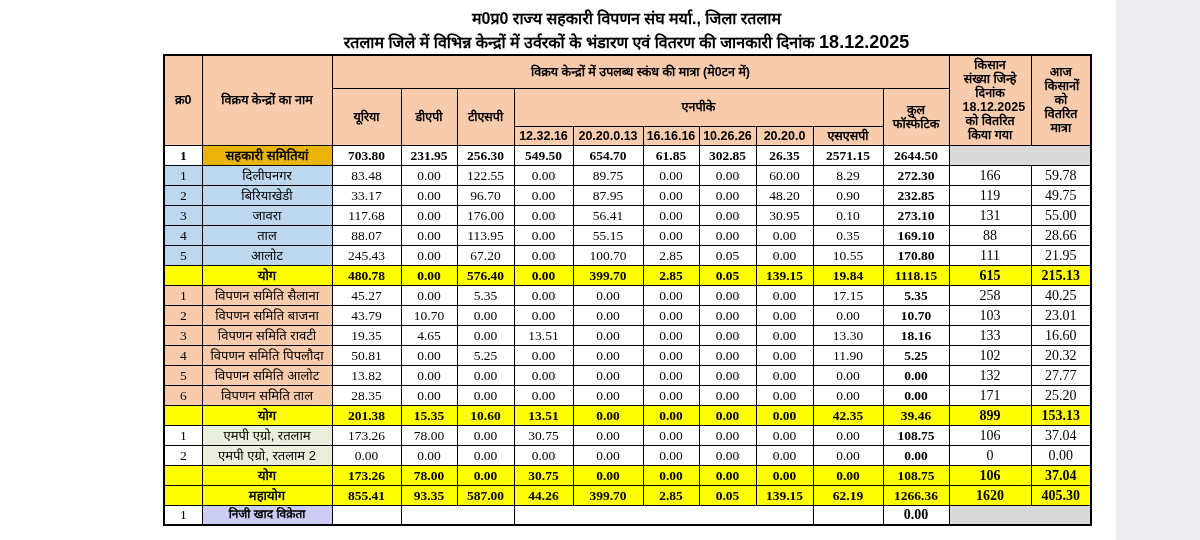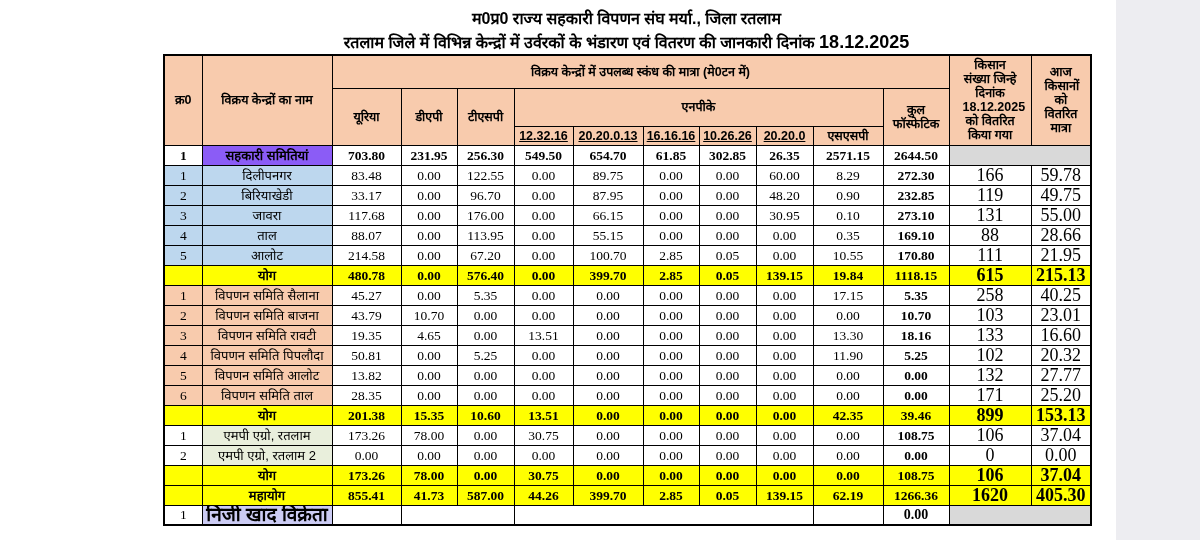--- a/index.html
+++ b/index.html
@@ -34,45 +34,45 @@
     padding:0 2px;
     text-align:center; vertical-align:middle;
     overflow:hidden;
   }
   .report thead th {
     background:#f8cbad; font-weight:bold; font-size:12.5px; line-height:14px;
   }
   .report thead tr.h1 { height:33px; }
   .report thead tr.h2 { height:38px;padding-left:8px; }
   .report thead tr.h3 { height:19px; }
-  th.npk-sub { font-size:11.5px; font-family:"Liberation Sans", sans-serif;text-decoration:underline; }
+  th.npk-sub { font-size:11.5px; font-family:"Liberation Sans", sans-serif; }
   th.farmers-hd { font-size:11.5px; line-height:13.5px; padding:0 13px; }
 
   .report tbody tr { height:20px; }
   .report tbody td {
     font-family:"Liberation Serif", serif;
     font-size:13.5px; line-height:15px;
     background:#ffffff;
   }
   .report tbody td.name-cell {
     font-family:"Liberation Sans", sans-serif; font-size:13px;
   }
-  .report tbody td.farmers-cell, .report tbody td.today-cell { font-size:18px; }
+  .report tbody td.farmers-cell, .report tbody td.today-cell { font-size:14px; }
   .report td.total-cell { font-weight:bold; }
   .report td.blocked-cell { background:#d9d9d9; }
 
   tr.row-coop td { font-weight:bold; }
-  tr.row-coop td.name-cell { background:#8b5cf6; }
+  tr.row-coop td.name-cell { background:#eab308; }
   tr.row-blue td.sn-cell, tr.row-blue td.name-cell { background:#bdd7ee; }
   tr.row-peach td.sn-cell, tr.row-peach td.name-cell { background:#f8cbad; }
   tr.row-agro td.name-cell { background:#e9efdc;text-align:center; }
   tr.row-total td, tr.row-grand td { background:#ffff00 !important; font-weight:bold; }
   tr.row-private { height:24px; }
   tr.row-private td.name-cell {
-    background:#ccccf4; font-weight:bold; font-size:19px;
+    background:#ccccf4; font-weight:bold; font-size:12px;
   }
   tr.row-private td.total-cell { font-size:14px; }
 </style>
 </head>
 <body>
 
 <div class="page">
   <div class="right-strip"></div>
 
   <div class="title-line title-1">म0प्र0 राज्य सहकारी विपणन संघ मर्या., जिला रतलाम</div>
@@ -170,21 +170,21 @@
           <td class="farmers-cell">119</td>
           <td class="today-cell">49.75</td>
         </tr>
         <tr class="row-blue">
           <td class="sn-cell">3</td>
           <td class="name-cell">जावरा</td>
           <td class="value-cell">117.68</td>
           <td class="value-cell">0.00</td>
           <td class="value-cell">176.00</td>
           <td class="value-cell">0.00</td>
-          <td class="value-cell">66.15</td>
+          <td class="value-cell">56.41</td>
           <td class="value-cell">0.00</td>
           <td class="value-cell">0.00</td>
           <td class="value-cell">30.95</td>
           <td class="value-cell">0.10</td>
           <td class="total-cell">273.10</td>
           <td class="farmers-cell">131</td>
           <td class="today-cell">55.00</td>
         </tr>
         <tr class="row-blue">
           <td class="sn-cell">4</td>
@@ -198,21 +198,21 @@
           <td class="value-cell">0.00</td>
           <td class="value-cell">0.00</td>
           <td class="value-cell">0.35</td>
           <td class="total-cell">169.10</td>
           <td class="farmers-cell">88</td>
           <td class="today-cell">28.66</td>
         </tr>
         <tr class="row-blue">
           <td class="sn-cell">5</td>
           <td class="name-cell">आलोट</td>
-          <td class="value-cell">214.58</td>
+          <td class="value-cell">245.43</td>
           <td class="value-cell">0.00</td>
           <td class="value-cell">67.20</td>
           <td class="value-cell">0.00</td>
           <td class="value-cell">100.70</td>
           <td class="value-cell">2.85</td>
           <td class="value-cell">0.05</td>
           <td class="value-cell">0.00</td>
           <td class="value-cell">10.55</td>
           <td class="total-cell">170.80</td>
           <td class="farmers-cell">111</td>
@@ -391,21 +391,21 @@
           <td class="value-cell">0.00</td>
           <td class="value-cell">0.00</td>
           <td class="total-cell">108.75</td>
           <td class="farmers-cell">106</td>
           <td class="today-cell">37.04</td>
         </tr>
         <tr class="row-grand">
           <td class="sn-cell"></td>
           <td class="name-cell">महायोग</td>
           <td class="value-cell">855.41</td>
-          <td class="value-cell">41.73</td>
+          <td class="value-cell">93.35</td>
           <td class="value-cell">587.00</td>
           <td class="value-cell">44.26</td>
           <td class="value-cell">399.70</td>
           <td class="value-cell">2.85</td>
           <td class="value-cell">0.05</td>
           <td class="value-cell">139.15</td>
           <td class="value-cell">62.19</td>
           <td class="total-cell">1266.36</td>
           <td class="farmers-cell">1620</td>
           <td class="today-cell">405.30</td>

